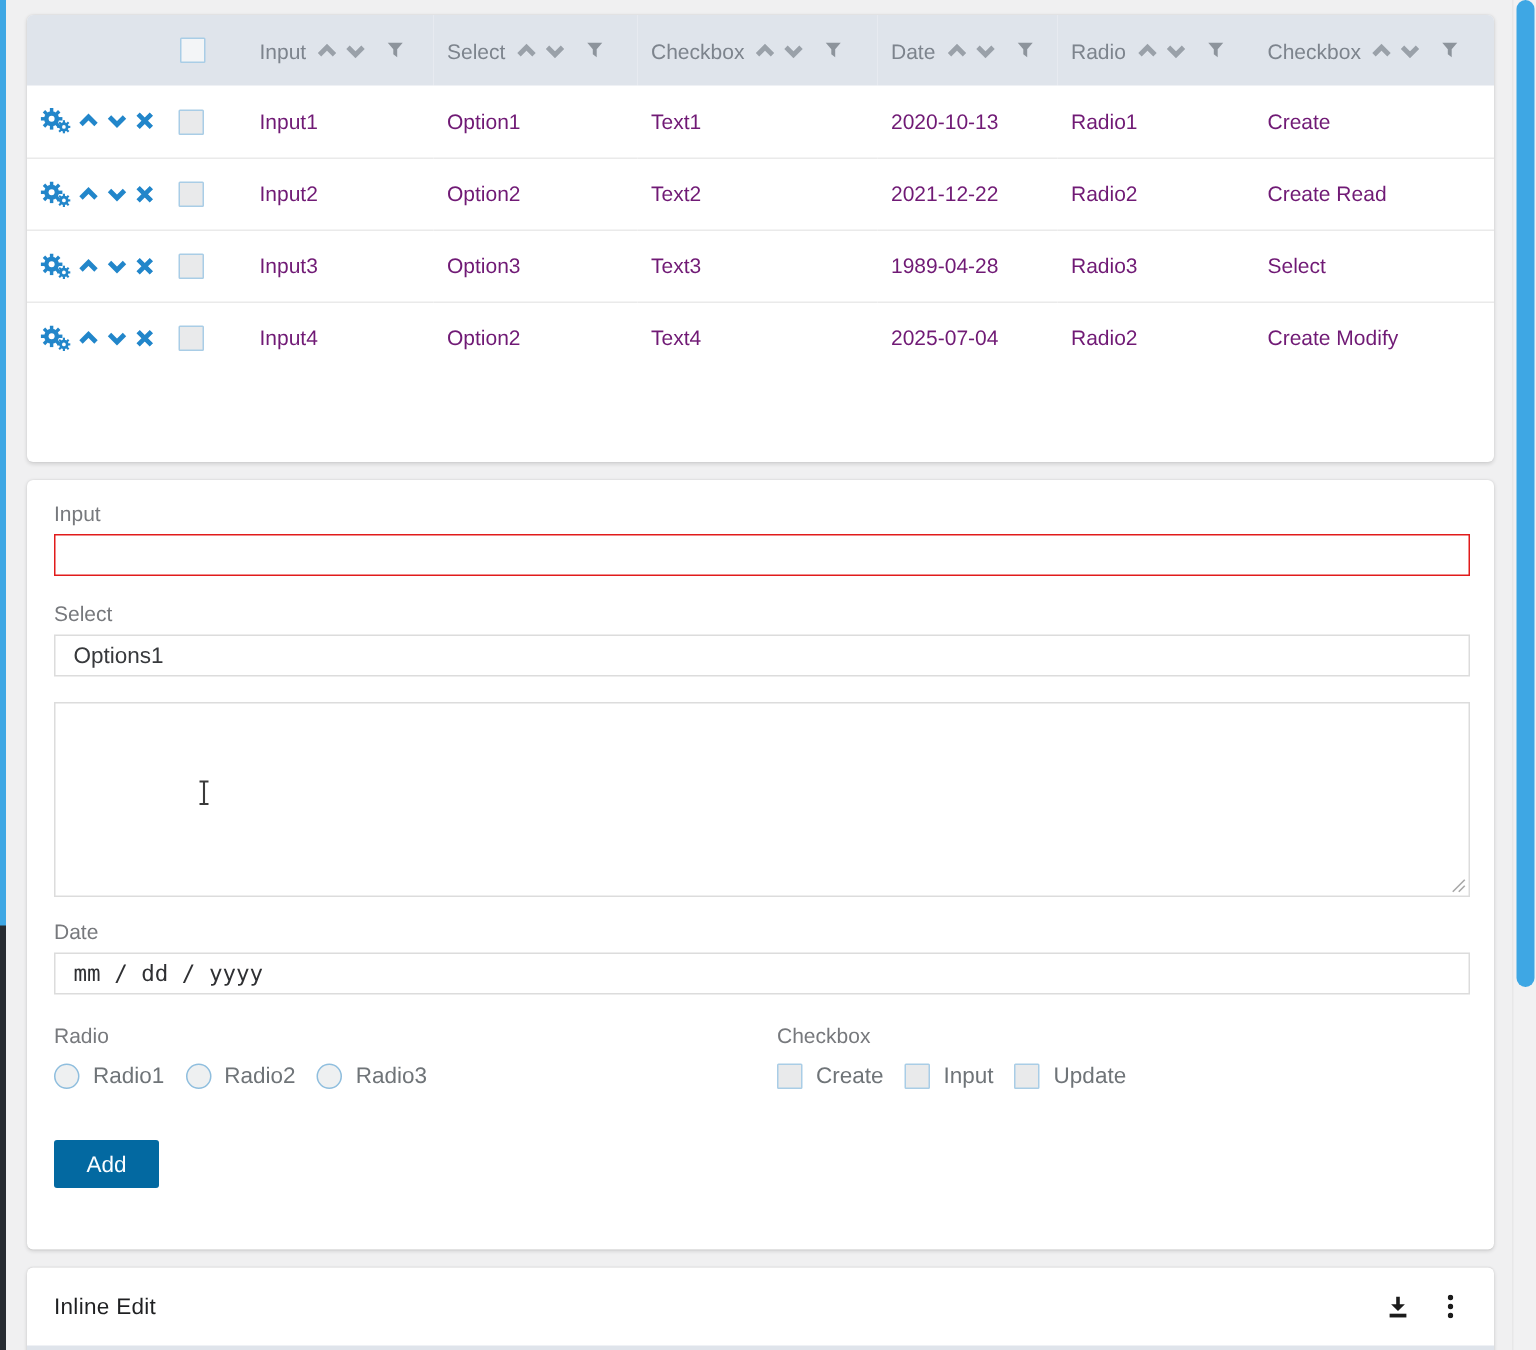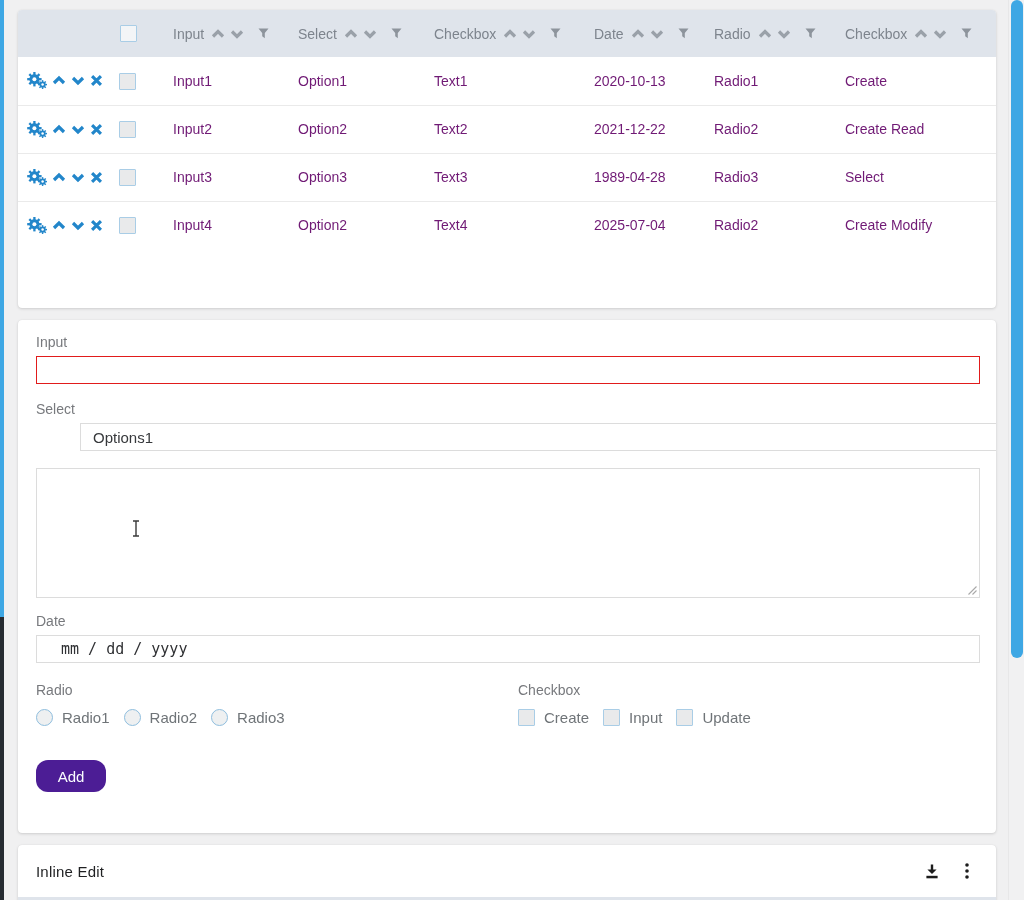--- a/index.html
+++ b/index.html
@@ -59,52 +59,52 @@
 
   
   .form-body { padding: 14px 17px 0 18px; }
   .f-label { font-size: 14px; color: #77797d; margin-bottom: 6px; }
   .f-input {
     width: 944px; height: 28px; border: 1px solid #dcdcdc; background: #fff;
     font: 15px "Liberation Sans", sans-serif; color: #37393c; padding: 0 12px; outline: none;
     display: block;
   }
   .f-input.error { border-color: #e11b1b; }
-  .f-select { display: flex; align-items: center; cursor: pointer; margin-left: 44px; }
+  .f-select { display: flex; align-items: center; cursor: pointer; }
   .f-gap { height: 17px; }
   .textarea-wrap { position: relative; width: 944px; }
   textarea.f-textarea {
     width: 944px; height: 130px; border: 1px solid #dcdcdc; resize: none;
     font: 15px "Liberation Sans", sans-serif; color: #37393c; padding: 6px 12px; outline: none; display: block;
   }
   .resize-grip { position: absolute; right: 2px; bottom: 2px; pointer-events: none; color: #a9a9a9; }
   .ibeam-cursor { position: absolute; left: 96px; top: 52px; pointer-events: none; color: #3a3a3a; }
   input.f-date {
     width: 944px; height: 28px; border: 1px solid #dcdcdc;
-    font: 15px "DejaVu Sans Mono", monospace; color: #2f3033; padding: 0 24px; outline: none; display: block;
+    font: 15px "DejaVu Sans Mono", monospace; color: #2f3033; padding: 0 12px; outline: none; display: block;
   }
   input.f-date::placeholder { color: #2f3033; opacity: 1; }
 
   .opt-row { display: flex; margin-top: 2px; }
   .opt-group-radio { width: 482px; }
   .opt-group-check { flex: 1; }
   .opt-items { display: flex; align-items: center; margin-top: 11px; }
   .opt-item { display: flex; align-items: center; margin-right: 14px; cursor: pointer; }
   .opt-item .txt { font-size: 15px; color: #6f7478; margin-left: 9px; }
   .radio-ctl {
     width: 17px; height: 17px; border-radius: 50%;
     border: 1px solid #8fbede; background: #eef0f1; display: inline-block;
   }
   .check-ctl {
     width: 17px; height: 17px; border: 1px solid #a9cde6; background: #e9eaeb;
     border-radius: 1px; display: inline-block;
   }
   .add-btn {
-    margin-top: 34px; width: 70px; height: 32px; border: none; border-radius: 12px;
-    background: #4c1d95; color: #fafdff; font: 15px "Liberation Sans", sans-serif;
+    margin-top: 34px; width: 70px; height: 32px; border: none; border-radius: 2px;
+    background: #0369a1; color: #fafdff; font: 15px "Liberation Sans", sans-serif;
     cursor: pointer; display: block;
   }
   .grid-header-strip { height: 47px; background: #dfe4eb; }
   svg { display: block; }
 </style>
 </head>
 <body>
 
 <svg width="0" height="0" style="position:absolute">
   <defs>

